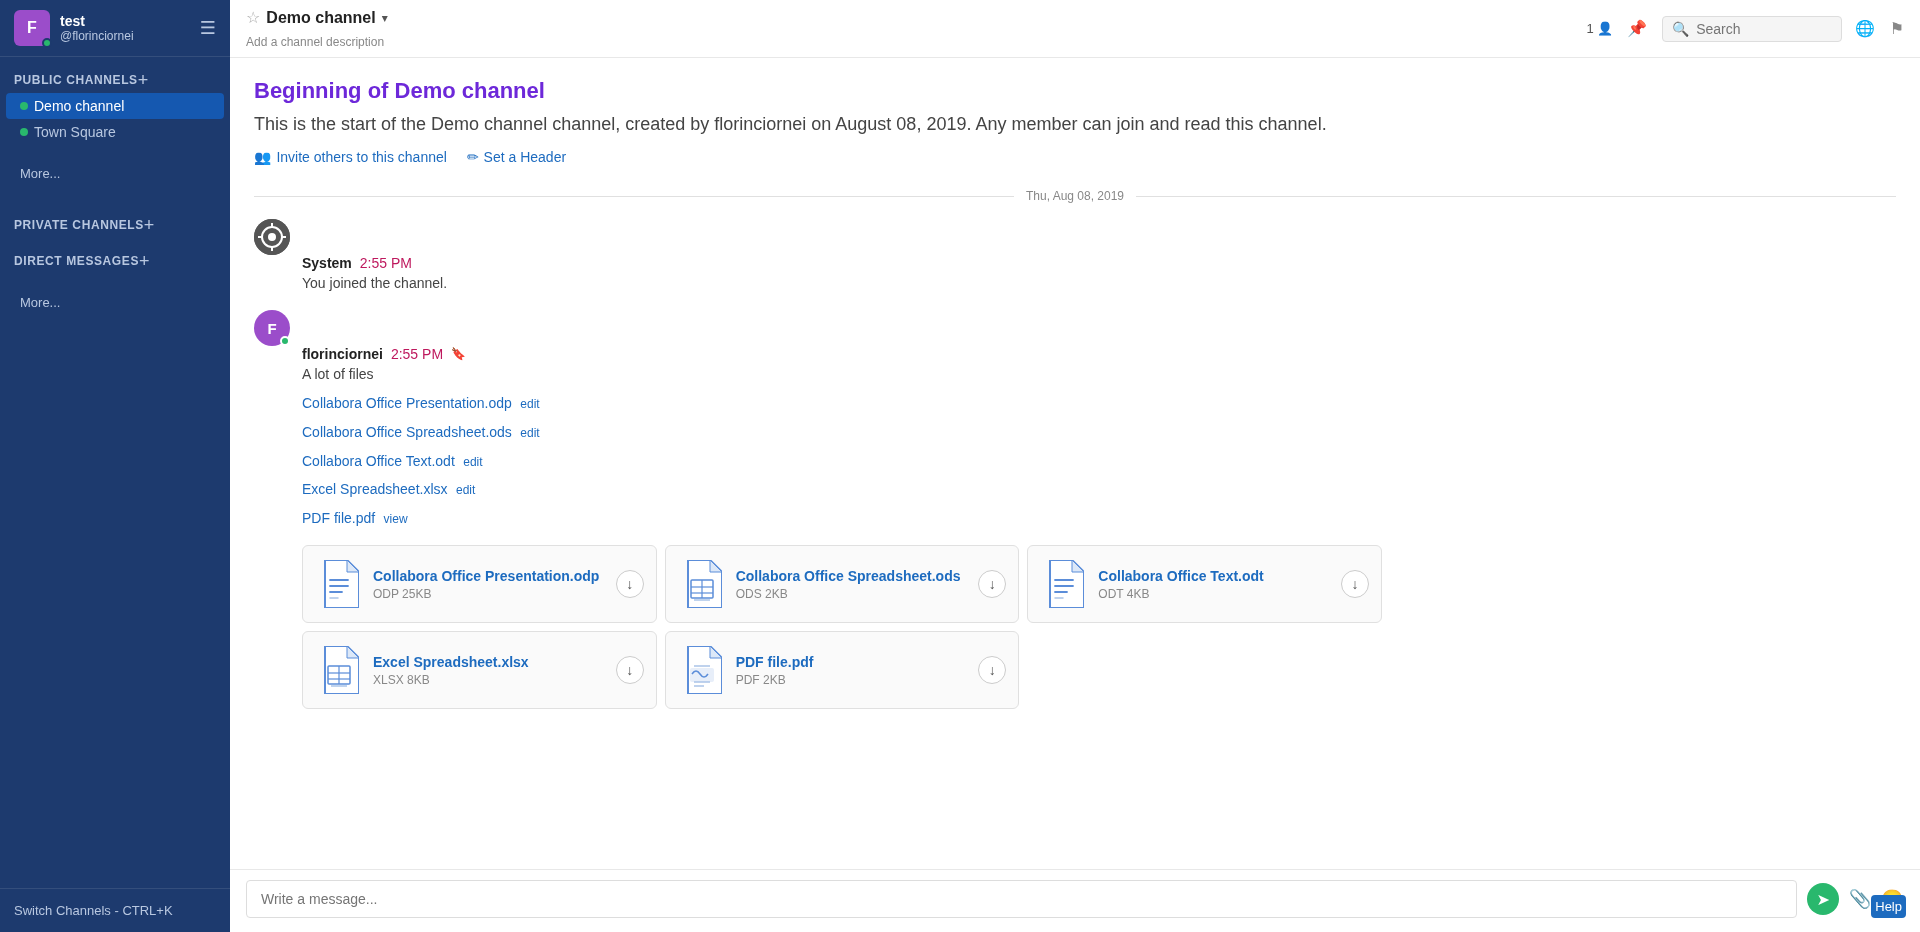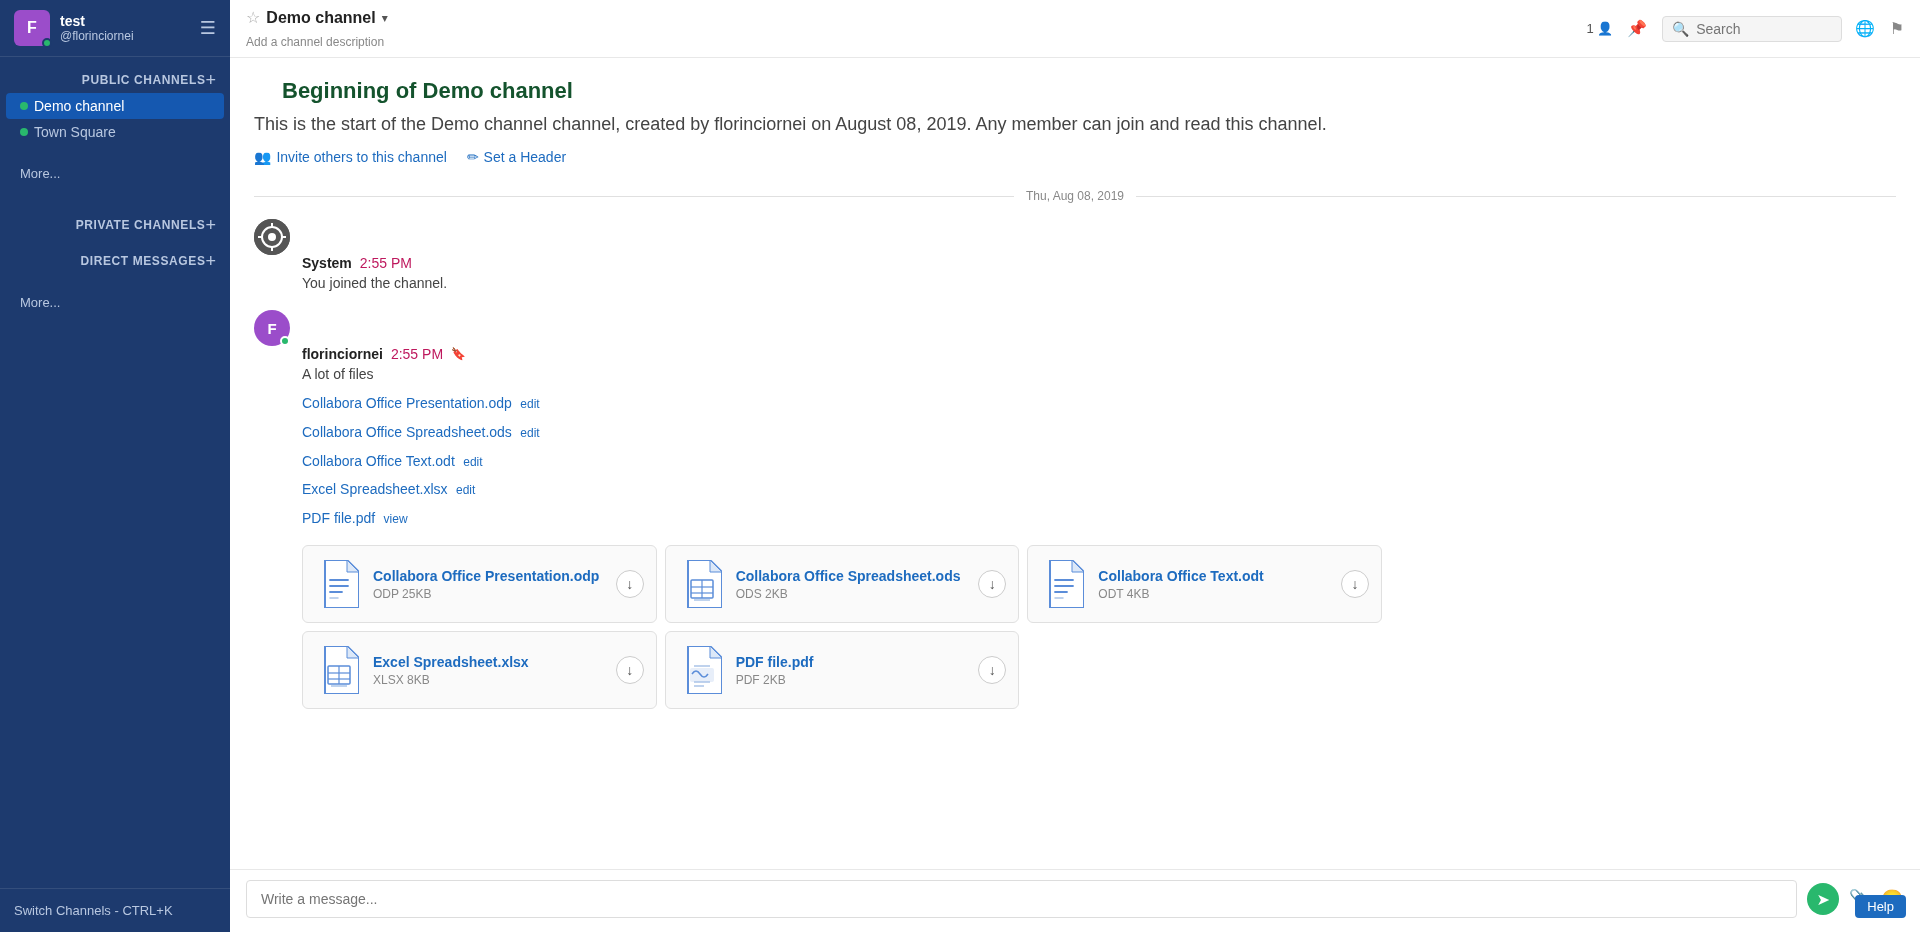--- a/index.html
+++ b/index.html
@@ -33,21 +33,21 @@
       width: 10px; height: 10px; border-radius: 50%; background: #29b86d;
       border: 2px solid #1d3a6e;
       position: absolute; bottom: -2px; right: -2px;
     }
     .user-info { flex: 1; }
     .user-name { color: #fff; font-size: 14px; font-weight: 600; line-height: 1.2; }
     .user-handle { color: #b8c7e0; font-size: 12px; }
     .hamburger-icon { color: #b8c7e0; font-size: 18px; cursor: pointer; }
 
     .sidebar-section-header {
-      display: flex; align-items: center; justify-content: flex-end;
+      display: flex; align-items: center; justify-content: flex-start;
       padding: 14px 14px 4px;
       font-size: 12px; font-weight: 700; text-transform: uppercase;
       color: #b8c7e0; letter-spacing: 0.05em;
     }
     .sidebar-section-header .add-btn {
       font-size: 18px; cursor: pointer; color: #b8c7e0;
       background: none; border: none; line-height: 1;
     }
     .sidebar-item {
       display: flex; align-items: center; padding: 5px 14px;
@@ -99,21 +99,21 @@
     .search-input {
       border: none; background: transparent; outline: none;
       font-size: 14px; color: #701a75; width: 120px;
     }
 
     
     #content {
       flex: 1; overflow-y: auto; padding: 20px 24px;
       background: #fff;
     }
-    .beginning-title { font-size: 22px; font-weight: 800; color: #14532d; margin-bottom: 10px; margin-left: 28px; }
+    .beginning-title { font-size: 22px; font-weight: 800; color: #6d28d9; margin-bottom: 10px; }
     .channel-intro { font-size: 18px; color: #444; margin-bottom: 14px; }
     .channel-actions { display: flex; gap: 20px; margin-bottom: 24px; }
     .channel-action-btn {
       display: flex; align-items: center; gap: 5px;
       color: #1d6bbf; font-size: 14px; cursor: pointer;
       background: none; border: none;
     }
 
     .date-divider {
       display: flex; align-items: center; text-align: center;
@@ -194,21 +194,21 @@
       width: 32px; height: 32px; border-radius: 50%;
       background: #29b86d; border: none; cursor: pointer;
       display: flex; align-items: center; justify-content: center;
       color: #fff; font-size: 16px;
     }
 
     
     #help-btn {
       position: fixed; bottom: 14px; right: 14px;
       background: #1d6bbf; color: #fff;
-      padding: 4px 12px; border-radius: 4px;
+      padding: 4px 4px; border-radius: 4px;
       font-size: 13px; cursor: pointer;
     }
   </style>
 </head>
 <body>
 
 <div id="sidebar">
   <div id="sidebar-header">
     <div class="user-avatar">
       <span>F</span>

